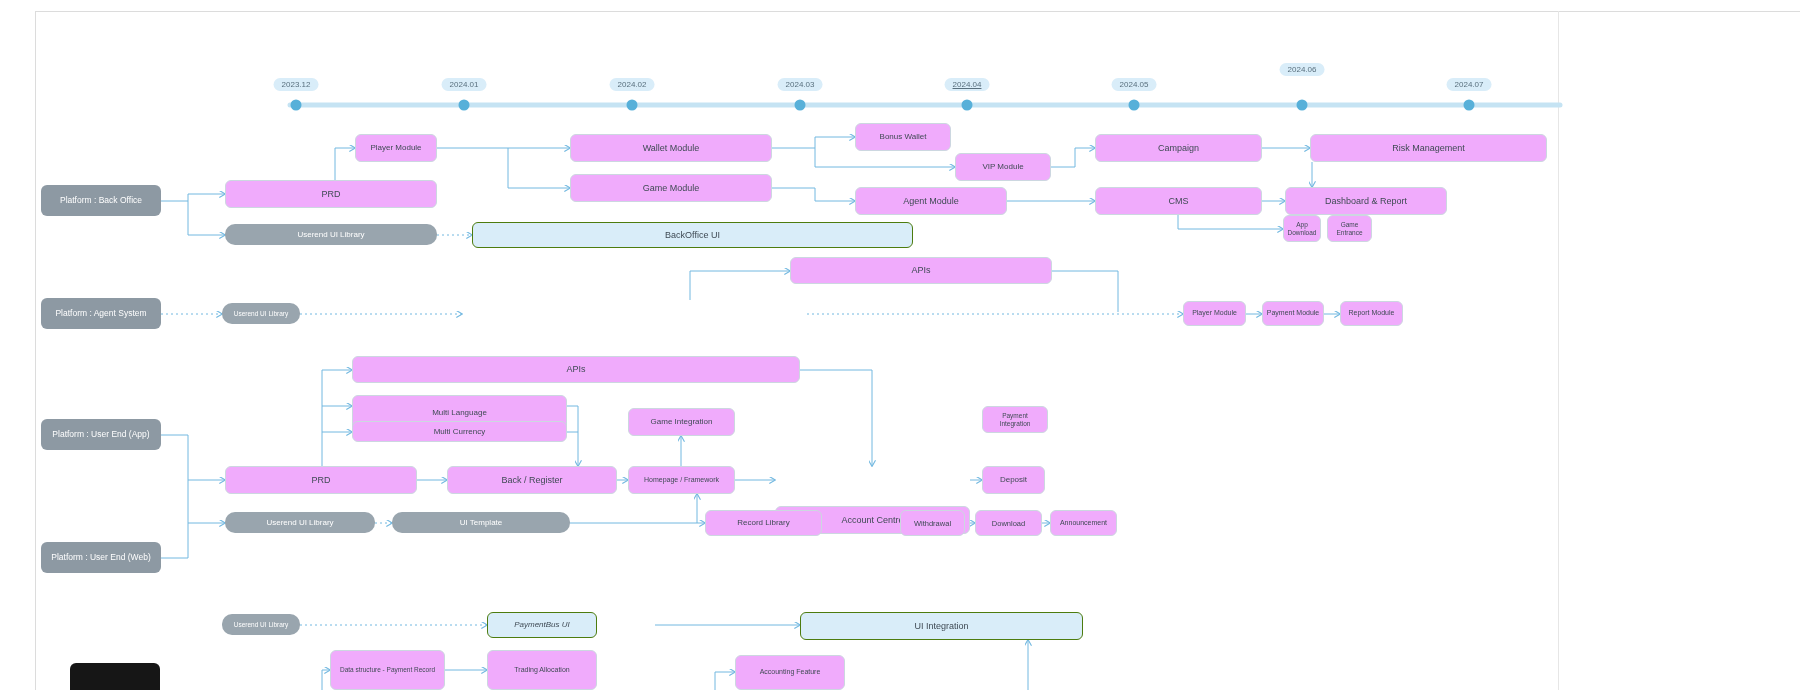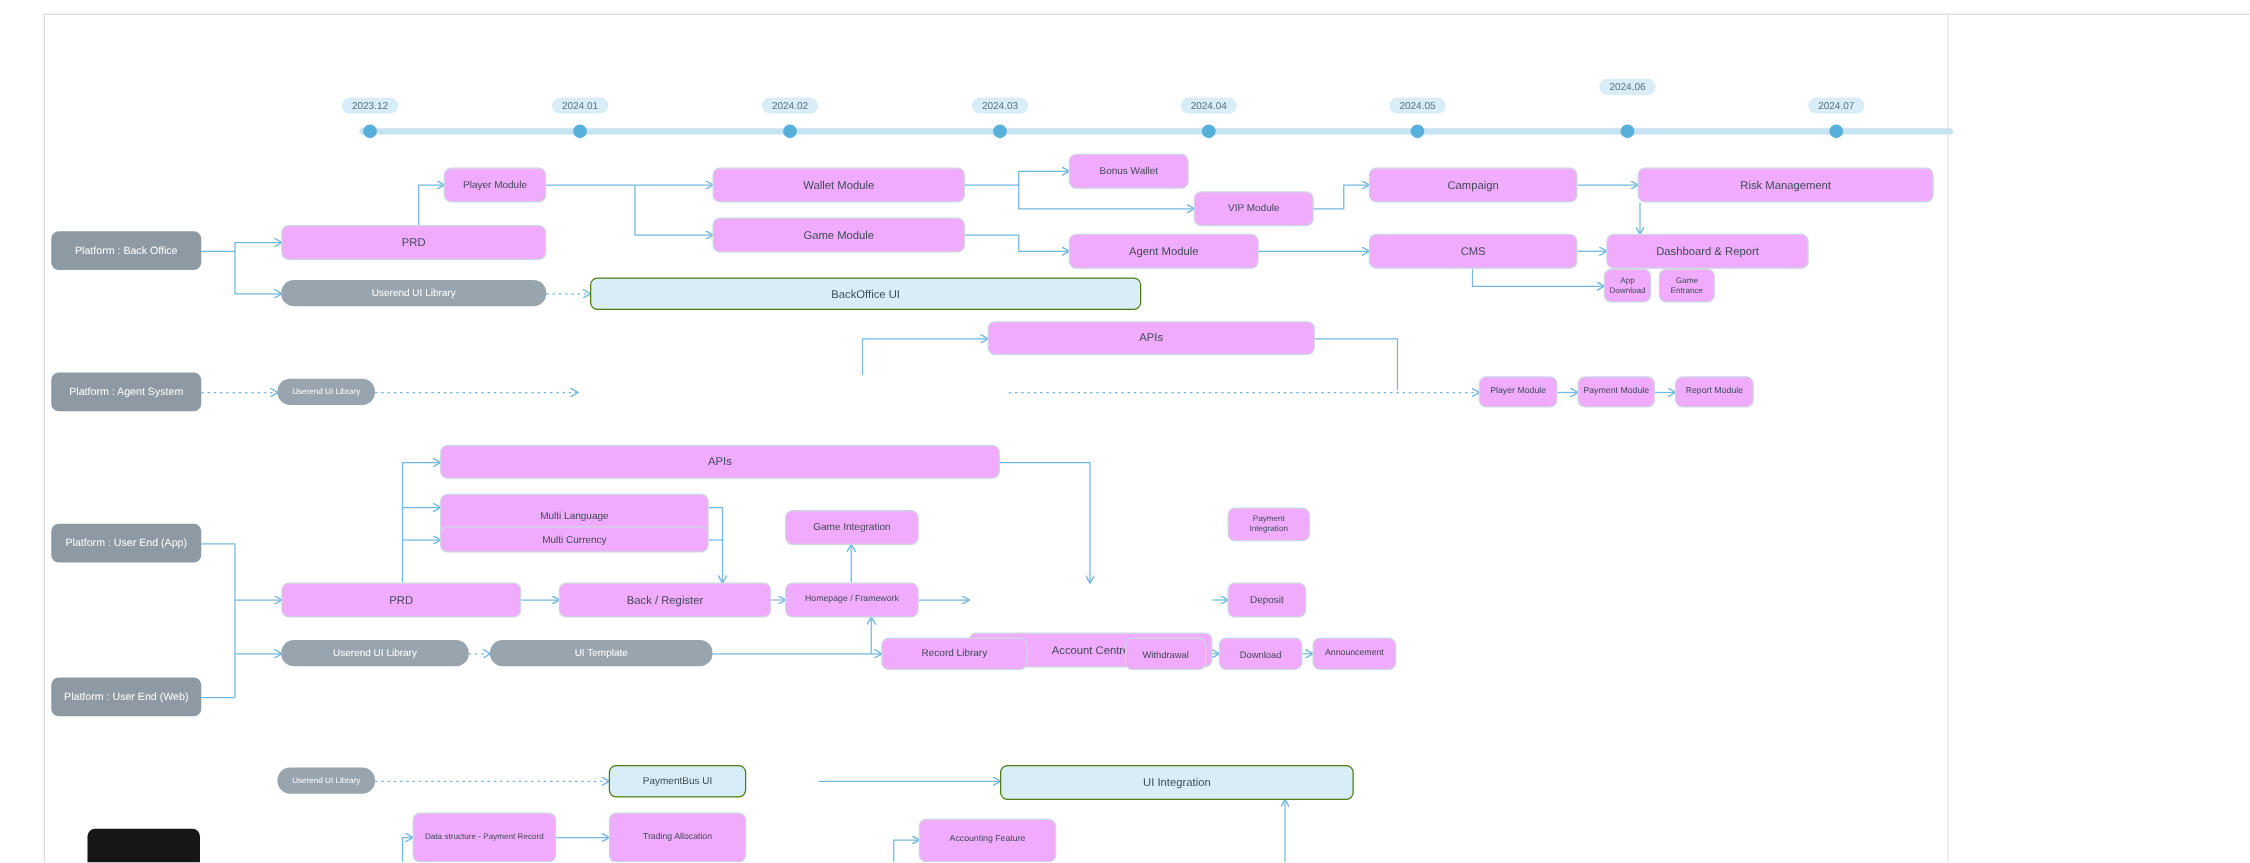--- a/index.html
+++ b/index.html
@@ -99,21 +99,21 @@
       <circle cx="1134" cy="105" r="5.5" class="tl-dot"></circle>
       <circle cx="1302" cy="105" r="5.5" class="tl-dot"></circle>
       <circle cx="1469" cy="105" r="5.5" class="tl-dot"></circle>
     </svg>
 
   <div id="timeline-labels">
       <div class="month-pill" style="left: 296px; top: 78px;">2023.12</div>
       <div class="month-pill" style="left: 464px; top: 78px;">2024.01</div>
       <div class="month-pill" style="left: 632px; top: 78px;">2024.02</div>
       <div class="month-pill" style="left: 800px; top: 78px;">2024.03</div>
-      <div class="month-pill" style="left: 967px; top: 78px;">2024.04</div>
+      <div class="month-pill" style="left: 967px; top: 78px; text-decoration: underline;">2024.04</div>
       <div class="month-pill" style="left: 1134px; top: 78px;">2024.05</div>
       <div class="month-pill" style="left: 1302px; top: 63px;">2024.06</div>
       <div class="month-pill" style="left: 1469px; top: 78px;">2024.07</div>
     </div>
   <div id="canvas">
       <div class="node lane" style="left: 41px; top: 185px; width: 120px; height: 31px; font-size: 8.5px;">Platform : Back Office</div>
       <div class="node lane" style="left: 41px; top: 298px; width: 120px; height: 31px; font-size: 8.5px;">Platform : Agent System</div>
       <div class="node lane" style="left: 41px; top: 419px; width: 120px; height: 31px; font-size: 8.5px;">Platform : User End (App)</div>
       <div class="node lane" style="left: 41px; top: 542px; width: 120px; height: 31px; font-size: 8.5px;">Platform : User End (Web)</div>
       <div class="node black" style="left: 70px; top: 663px; width: 90px; height: 32px;"></div>
@@ -147,19 +147,19 @@
       <div class="node white" style="left: 628px; top: 466px; width: 107px; height: 28px; font-size: 7px;">Homepage / Framework</div>
       <div class="node white" style="left: 775px; top: 466px; width: 195px; height: 28px; margin-top: 40px;">Account Centre</div>
       <div class="node white" style="left: 982px; top: 466px; width: 63px; height: 28px; font-size: 8px;">Deposit</div>
       <div class="node gray" style="left: 225px; top: 512px; width: 150px; height: 21px; font-size: 8px;">Userend UI Library</div>
       <div class="node gray" style="left: 392px; top: 512px; width: 178px; height: 21px; font-size: 8px;">UI Template</div>
       <div class="node white" style="left: 705px; top: 510px; width: 117px; height: 26px; font-size: 8px;">Record Library</div>
       <div class="node white" style="left: 900px; top: 510px; width: 65px; height: 26px; font-size: 7.5px;">Withdrawal</div>
       <div class="node white" style="left: 975px; top: 510px; width: 67px; height: 26px; font-size: 7.5px;">Download</div>
       <div class="node white" style="left: 1050px; top: 510px; width: 67px; height: 26px; font-size: 7px;">Announcement</div>
       <div class="node gray" style="left: 222px; top: 614px; width: 78px; height: 21px; font-size: 6.5px;">Userend UI Library</div>
-      <div class="node blue" style="left: 487px; top: 612px; width: 110px; height: 26px; font-size: 8px;">PaymentBus UI</div>
+      <div class="node blue" style="left: 487px; top: 612px; width: 110px; height: 26px; font-size: 8px; font-style: italic;">PaymentBus UI</div>
       <div class="node blue" style="left: 800px; top: 612px; width: 283px; height: 28px;">UI Integration</div>
       <div class="node white nowrap" style="left: 330px; top: 650px; width: 115px; height: 40px; font-size: 6.5px;">Data structure - Payment Record</div>
       <div class="node white" style="left: 487px; top: 650px; width: 110px; height: 40px; font-size: 7px;">Trading Allocation</div>
       <div class="node white" style="left: 735px; top: 655px; width: 110px; height: 35px; font-size: 7px;">Accounting Feature</div>
     </div>
 </div>
 
 </body></html>

